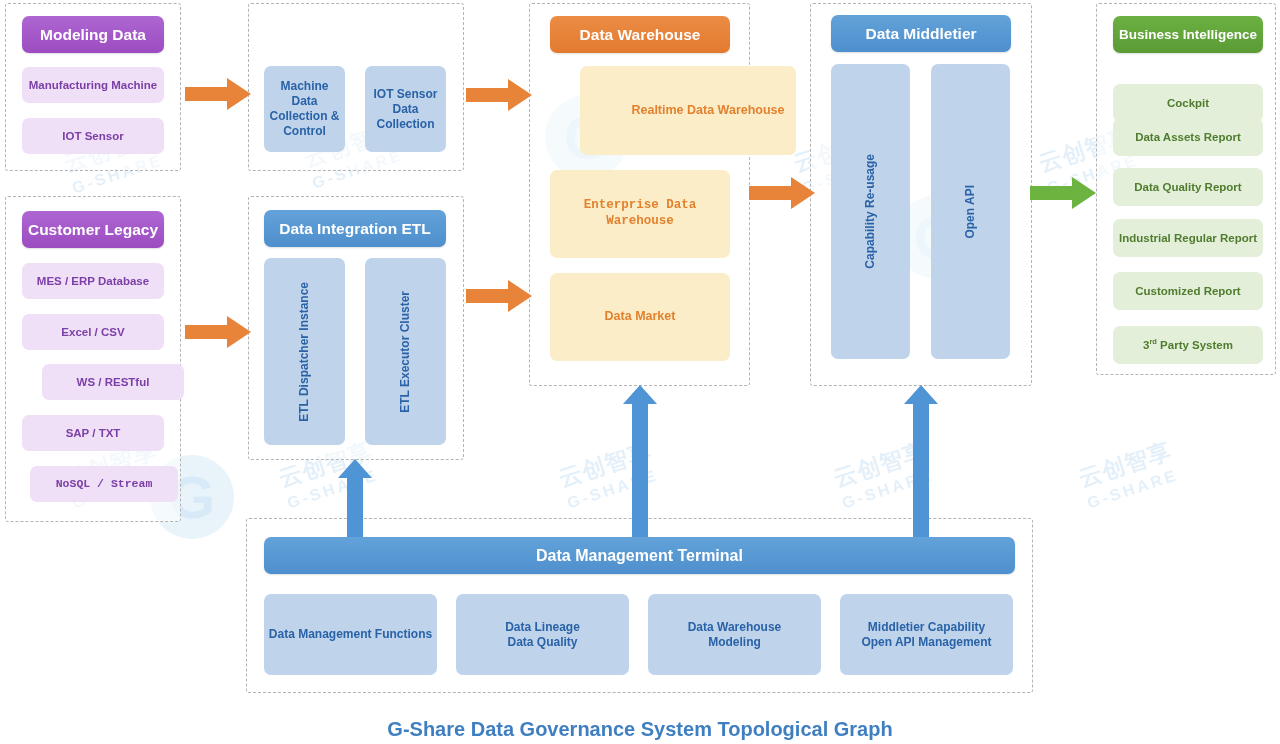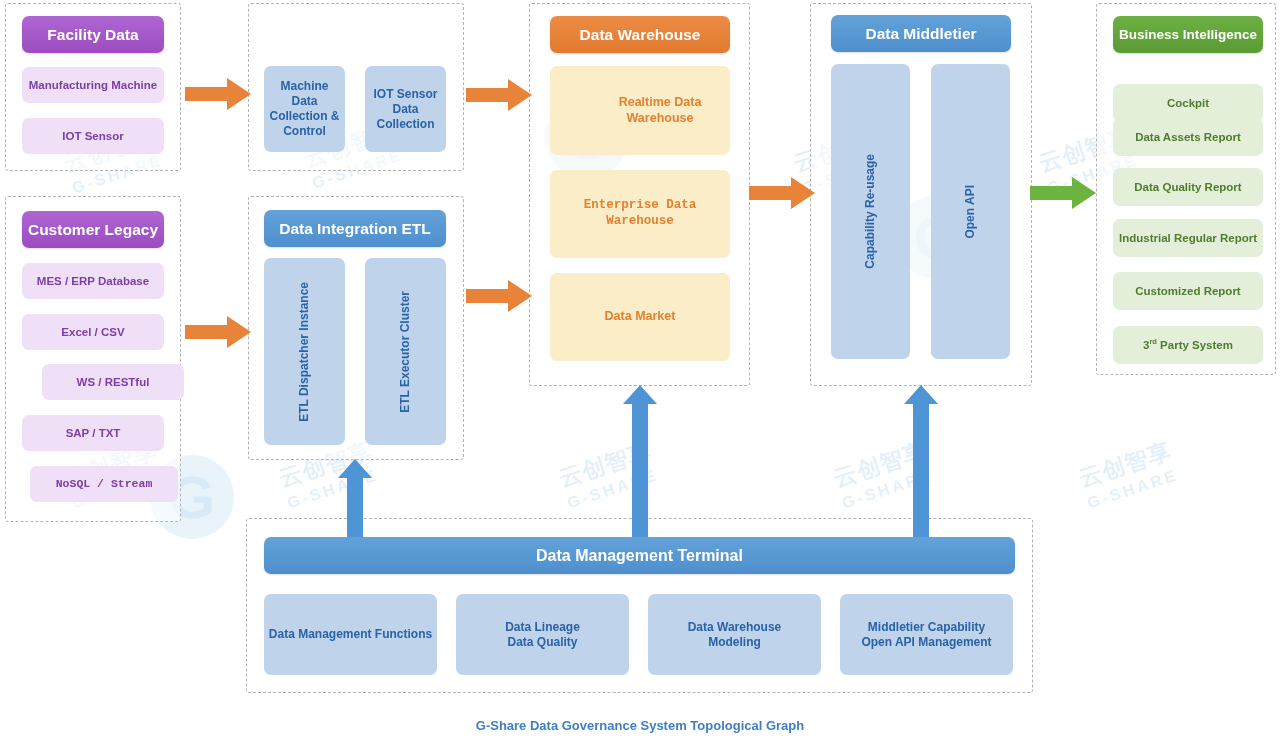--- a/index.html
+++ b/index.html
@@ -85,21 +85,21 @@
 
   .arrow-h{position:absolute;}
   .arrow-v{position:absolute;}
 
   .caption{
     position:absolute;
     width:100%;
     text-align:center;
     color:#3f7fc1;
     font-weight:700;
-    font-size:13px;
+    font-size:20px;
   }
   sup{font-size:.65em;vertical-align:super;}
 </style>
 </head>
 <body>
 
 <div id="watermark">
   <div class="wm-g" style="left:150px;top:455px;">
     <span>G</span>
   </div>
@@ -144,21 +144,21 @@
   </div>
   <div class="wm" style="left:60px;top:150px;">
     <span class="wm-cn">云创智享</span>
     <span class="wm-en">G-SHARE</span>
   </div>
 </div>
 
 <div id="diagram">
 
   <div class="group" style="left:5px;top:3px;width:176px;height:168px;"></div>
-  <div class="hdr hdr-purple" style="left:22px;top:16px;width:142px;height:37px;">Facility Data</div>
+  <div class="hdr hdr-purple" style="left:22px;top:16px;width:142px;height:37px;">Modeling Data</div>
   <div class="item it-purple" style="left:22px;top:67px;width:142px;height:36px;">Manufacturing Machine</div>
   <div class="item it-purple" style="left:22px;top:118px;width:142px;height:36px;">IOT Sensor</div>
 
   <div class="group" style="left:5px;top:196px;width:176px;height:326px;"></div>
   <div class="hdr hdr-purple" style="left:22px;top:211px;width:142px;height:37px;">Customer Legacy</div>
   <div class="item it-purple" style="left:22px;top:263px;width:142px;height:36px;">MES / ERP Database</div>
   <div class="item it-purple" style="left:22px;top:314px;width:142px;height:36px;">Excel / CSV</div>
   <div class="item it-purple" style="left:22px;top:364px;width:142px;height:36px;margin-left:20px;">WS / RESTful</div>
   <div class="item it-purple" style="left:22px;top:415px;width:142px;height:36px;">SAP / TXT</div>
   <div class="item it-purple" style="left:30px;top:466px;width:148px;height:36px;font-family:Liberation Mono, monospace;">NoSQL / Stream</div>
@@ -171,21 +171,21 @@
   <div class="hdr hdr-blue" style="left:264px;top:210px;width:182px;height:37px;">Data Integration ETL</div>
   <div class="item it-blue" style="left:264px;top:258px;width:81px;height:187px;">
     <span class="vtext">ETL Dispatcher Instance</span>
   </div>
   <div class="item it-blue" style="left:365px;top:258px;width:81px;height:187px;">
     <span class="vtext">ETL Executor Cluster</span>
   </div>
 
   <div class="group" style="left:529px;top:3px;width:221px;height:383px;"></div>
   <div class="hdr hdr-orange" style="left:550px;top:16px;width:180px;height:37px;">Data Warehouse</div>
-  <div class="item it-yellow" style="left:550px;top:66px;width:180px;height:89px;padding-left:40px;">Realtime Data Warehouse</div>
+  <div class="item it-yellow" style="left:580px;top:66px;width:216px;height:89px;padding-left:40px;">Realtime Data Warehouse</div>
   <div class="item it-yellow" style="left:550px;top:170px;width:180px;height:88px;font-family:Liberation Mono, monospace;">Enterprise Data Warehouse</div>
   <div class="item it-yellow" style="left:550px;top:273px;width:180px;height:88px;">Data Market</div>
 
   <div class="group" style="left:810px;top:3px;width:222px;height:383px;"></div>
   <div class="hdr hdr-blue" style="left:831px;top:15px;width:180px;height:37px;">Data Middletier</div>
   <div class="item it-blue" style="left:831px;top:64px;width:79px;height:295px;">
     <span class="vtext">Capability Re-usage</span>
   </div>
   <div class="item it-blue" style="left:931px;top:64px;width:79px;height:295px;">
     <span class="vtext">Open API</span>

